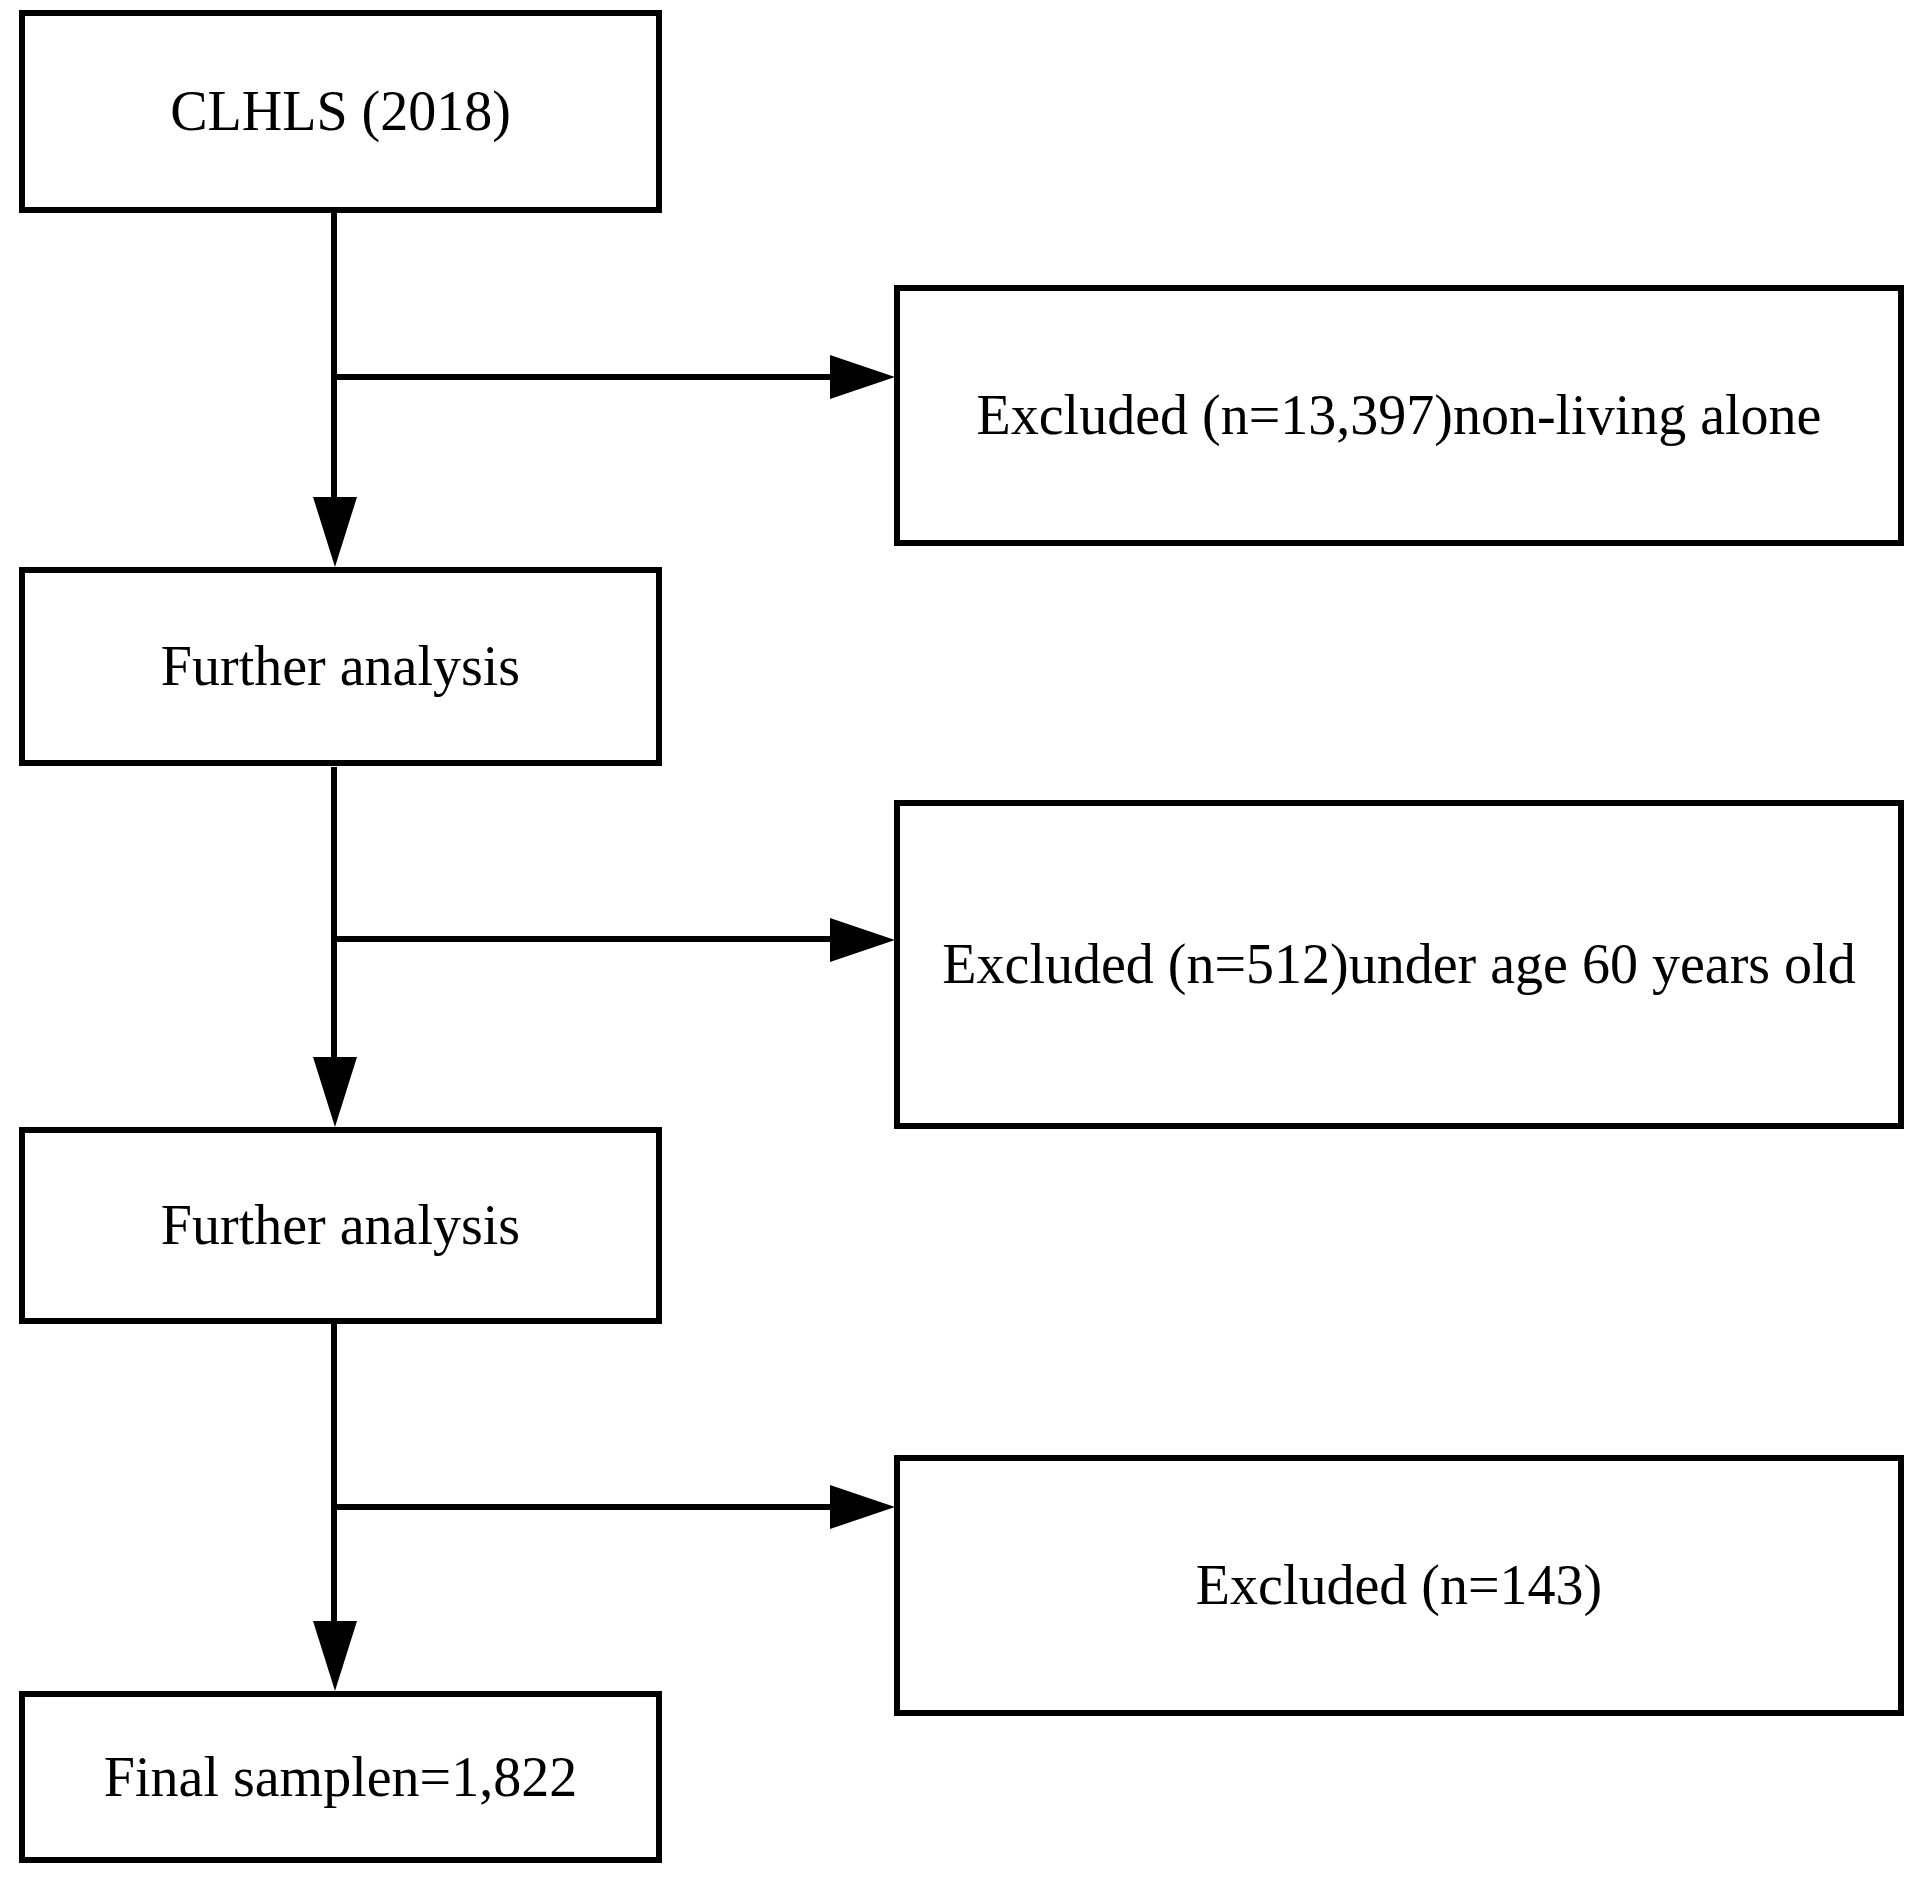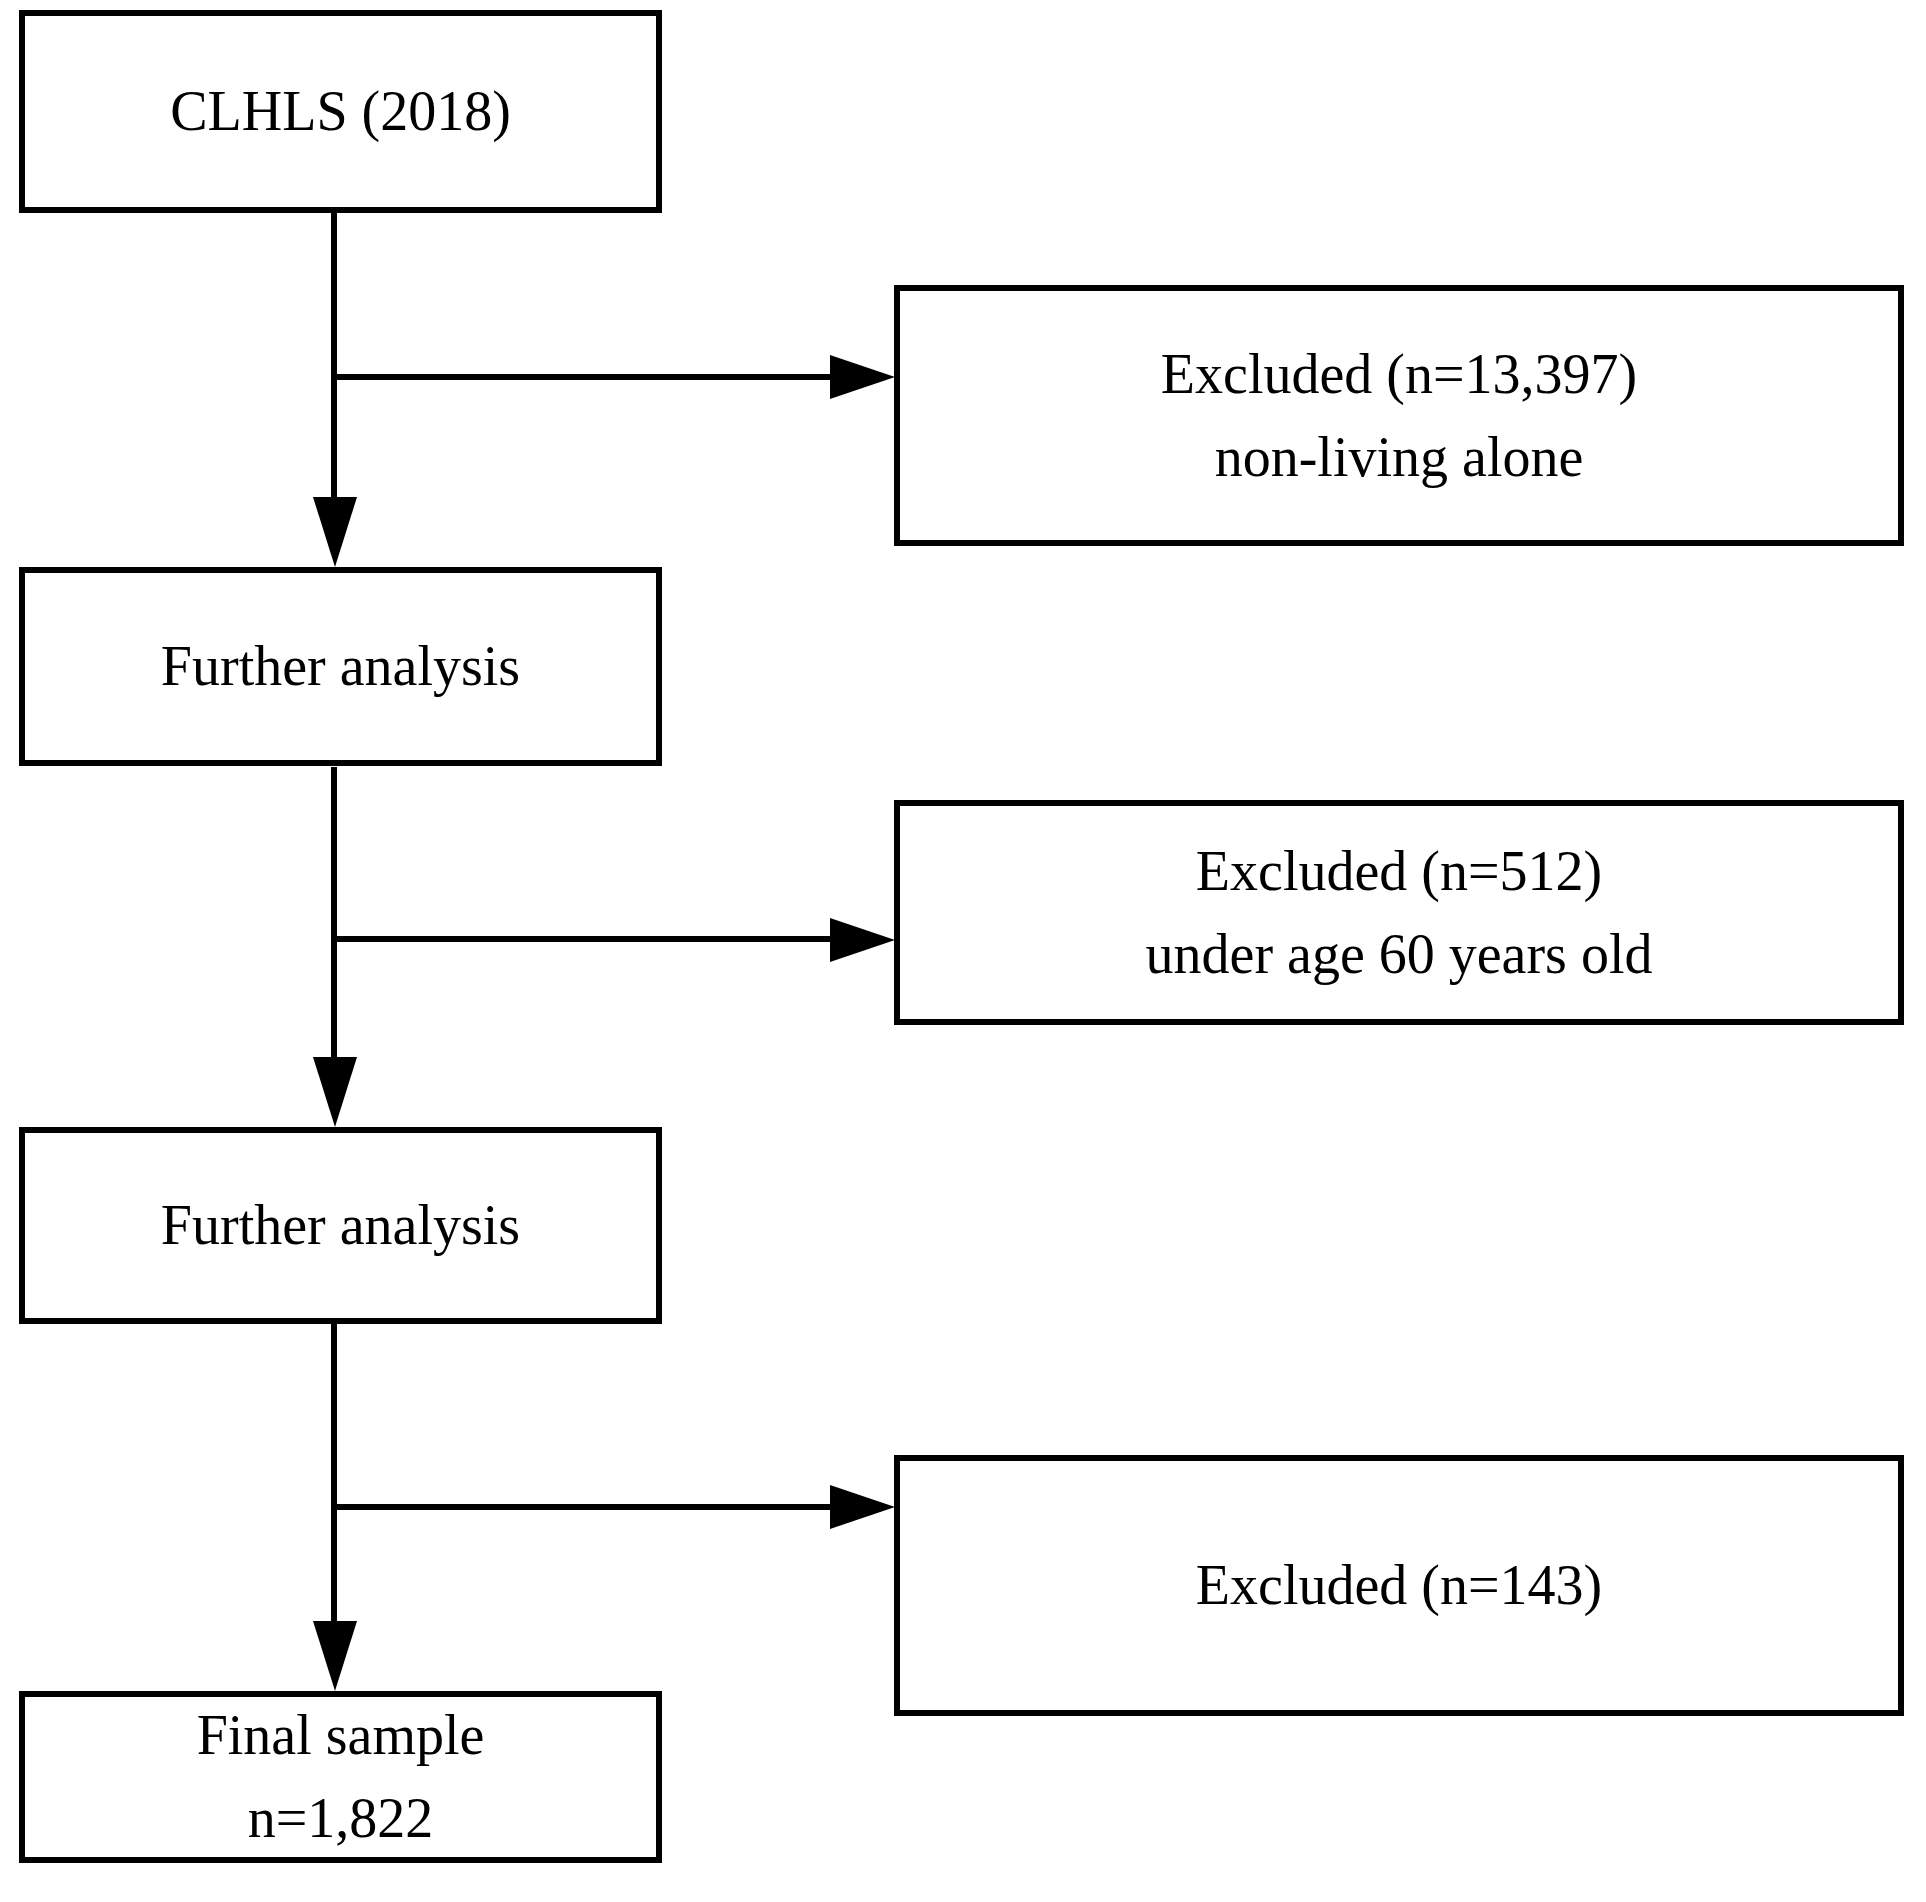--- a/index.html
+++ b/index.html
@@ -13,39 +13,39 @@
     height: 1903px;
     background: var(--bg, #ffffff);
     font-family: "Liberation Serif", "DejaVu Serif", serif;
     color: var(--fg, #000000);
   }
   .box {
     position: absolute;
     border: 6px solid var(--fg, #000000);
     background: var(--bg, #ffffff);
     display: flex;
-    flex-direction: column;
+    flex-direction: row;
     justify-content: center;
     align-items: center;
     text-align: center;
     box-sizing: border-box;
   }
   .box .txt {
     font-size: 56px;
     line-height: 83px;
     white-space: nowrap;
   }
   
   #box-clhls    { left: 19px;   top: 9.8px;   width: 643px;  height: 203px; }
   #box-further1 { left: 19px;   top: 567px;  width: 643px;  height: 199px; }
   #box-further2 { left: 19px;   top: 1127px; width: 643px;  height: 197px; }
   #box-final    { left: 19px;   top: 1691px; width: 643px;  height: 172px; }
   
   #box-excluded1 { left: 894px; top: 269px;  width: 1010px; height: 261px; margin-top: 16px; }
-  #box-excluded2 { left: 894px; top: 800px; width: 1010px; height: 225px; }
+  #box-excluded2 { left: 894px; top: 800px; width: 1010px; height: 329px; }
   #box-excluded3 { left: 894px; top: 1455px; width: 1010px; height: 261px; gap: 36px; }
 
   .vline {
     position: absolute;
     width: 6px;
     background: var(--fg, #000000);
   }
   .hline {
     position: absolute;
     height: 6px;

